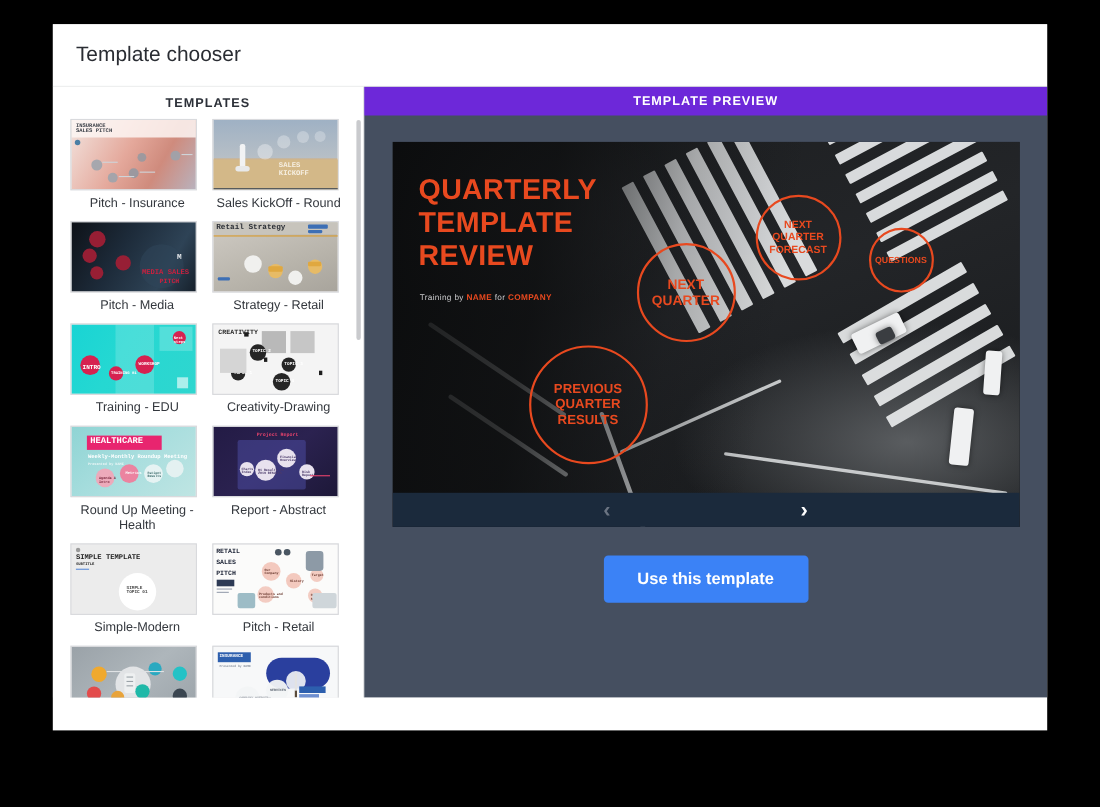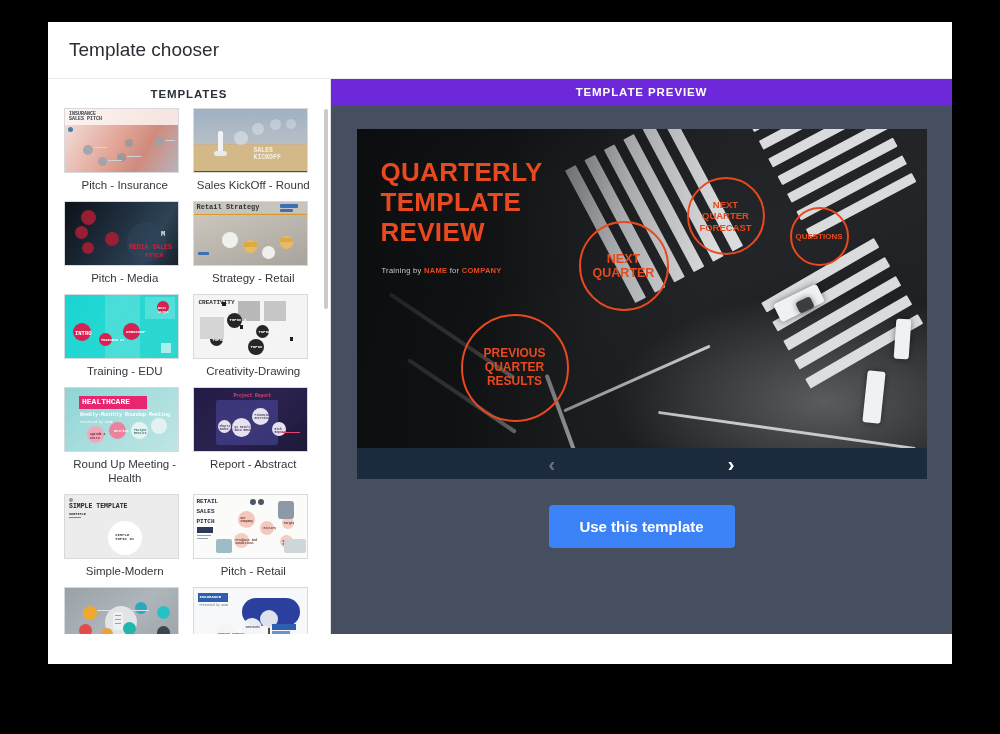--- a/index.html
+++ b/index.html
@@ -244,21 +244,21 @@
     align-items: center;
     justify-content: center;
     text-align: center;
     color: #E8491F;
     font-weight: bold;
     line-height: 1.16;
   }
   .c-next      { left: 222px; top: 92px;  width: 90px;  height: 90px;  font-size: 12.5px; }
   .c-forecast  { left: 330px; top: 48px;  width: 78px;  height: 78px;  font-size: 9.5px; }
   .c-questions { left: 433px; top: 78px;  width: 59px;  height: 59px;  font-size: 8px; }
-  .c-previous  { left: 104px; top: 185px; width: 108px; height: 108px; font-size: 12px; }
+  .c-previous  { left: 124px; top: 185px; width: 108px; height: 108px; font-size: 12px; }
 
   
   .slide-nav {
     position: absolute;
     left: 0; right: 0; bottom: 0;
     height: 31px;
     background: #1B2A3C;
     display: flex;
     align-items: center;
     justify-content: space-between;

